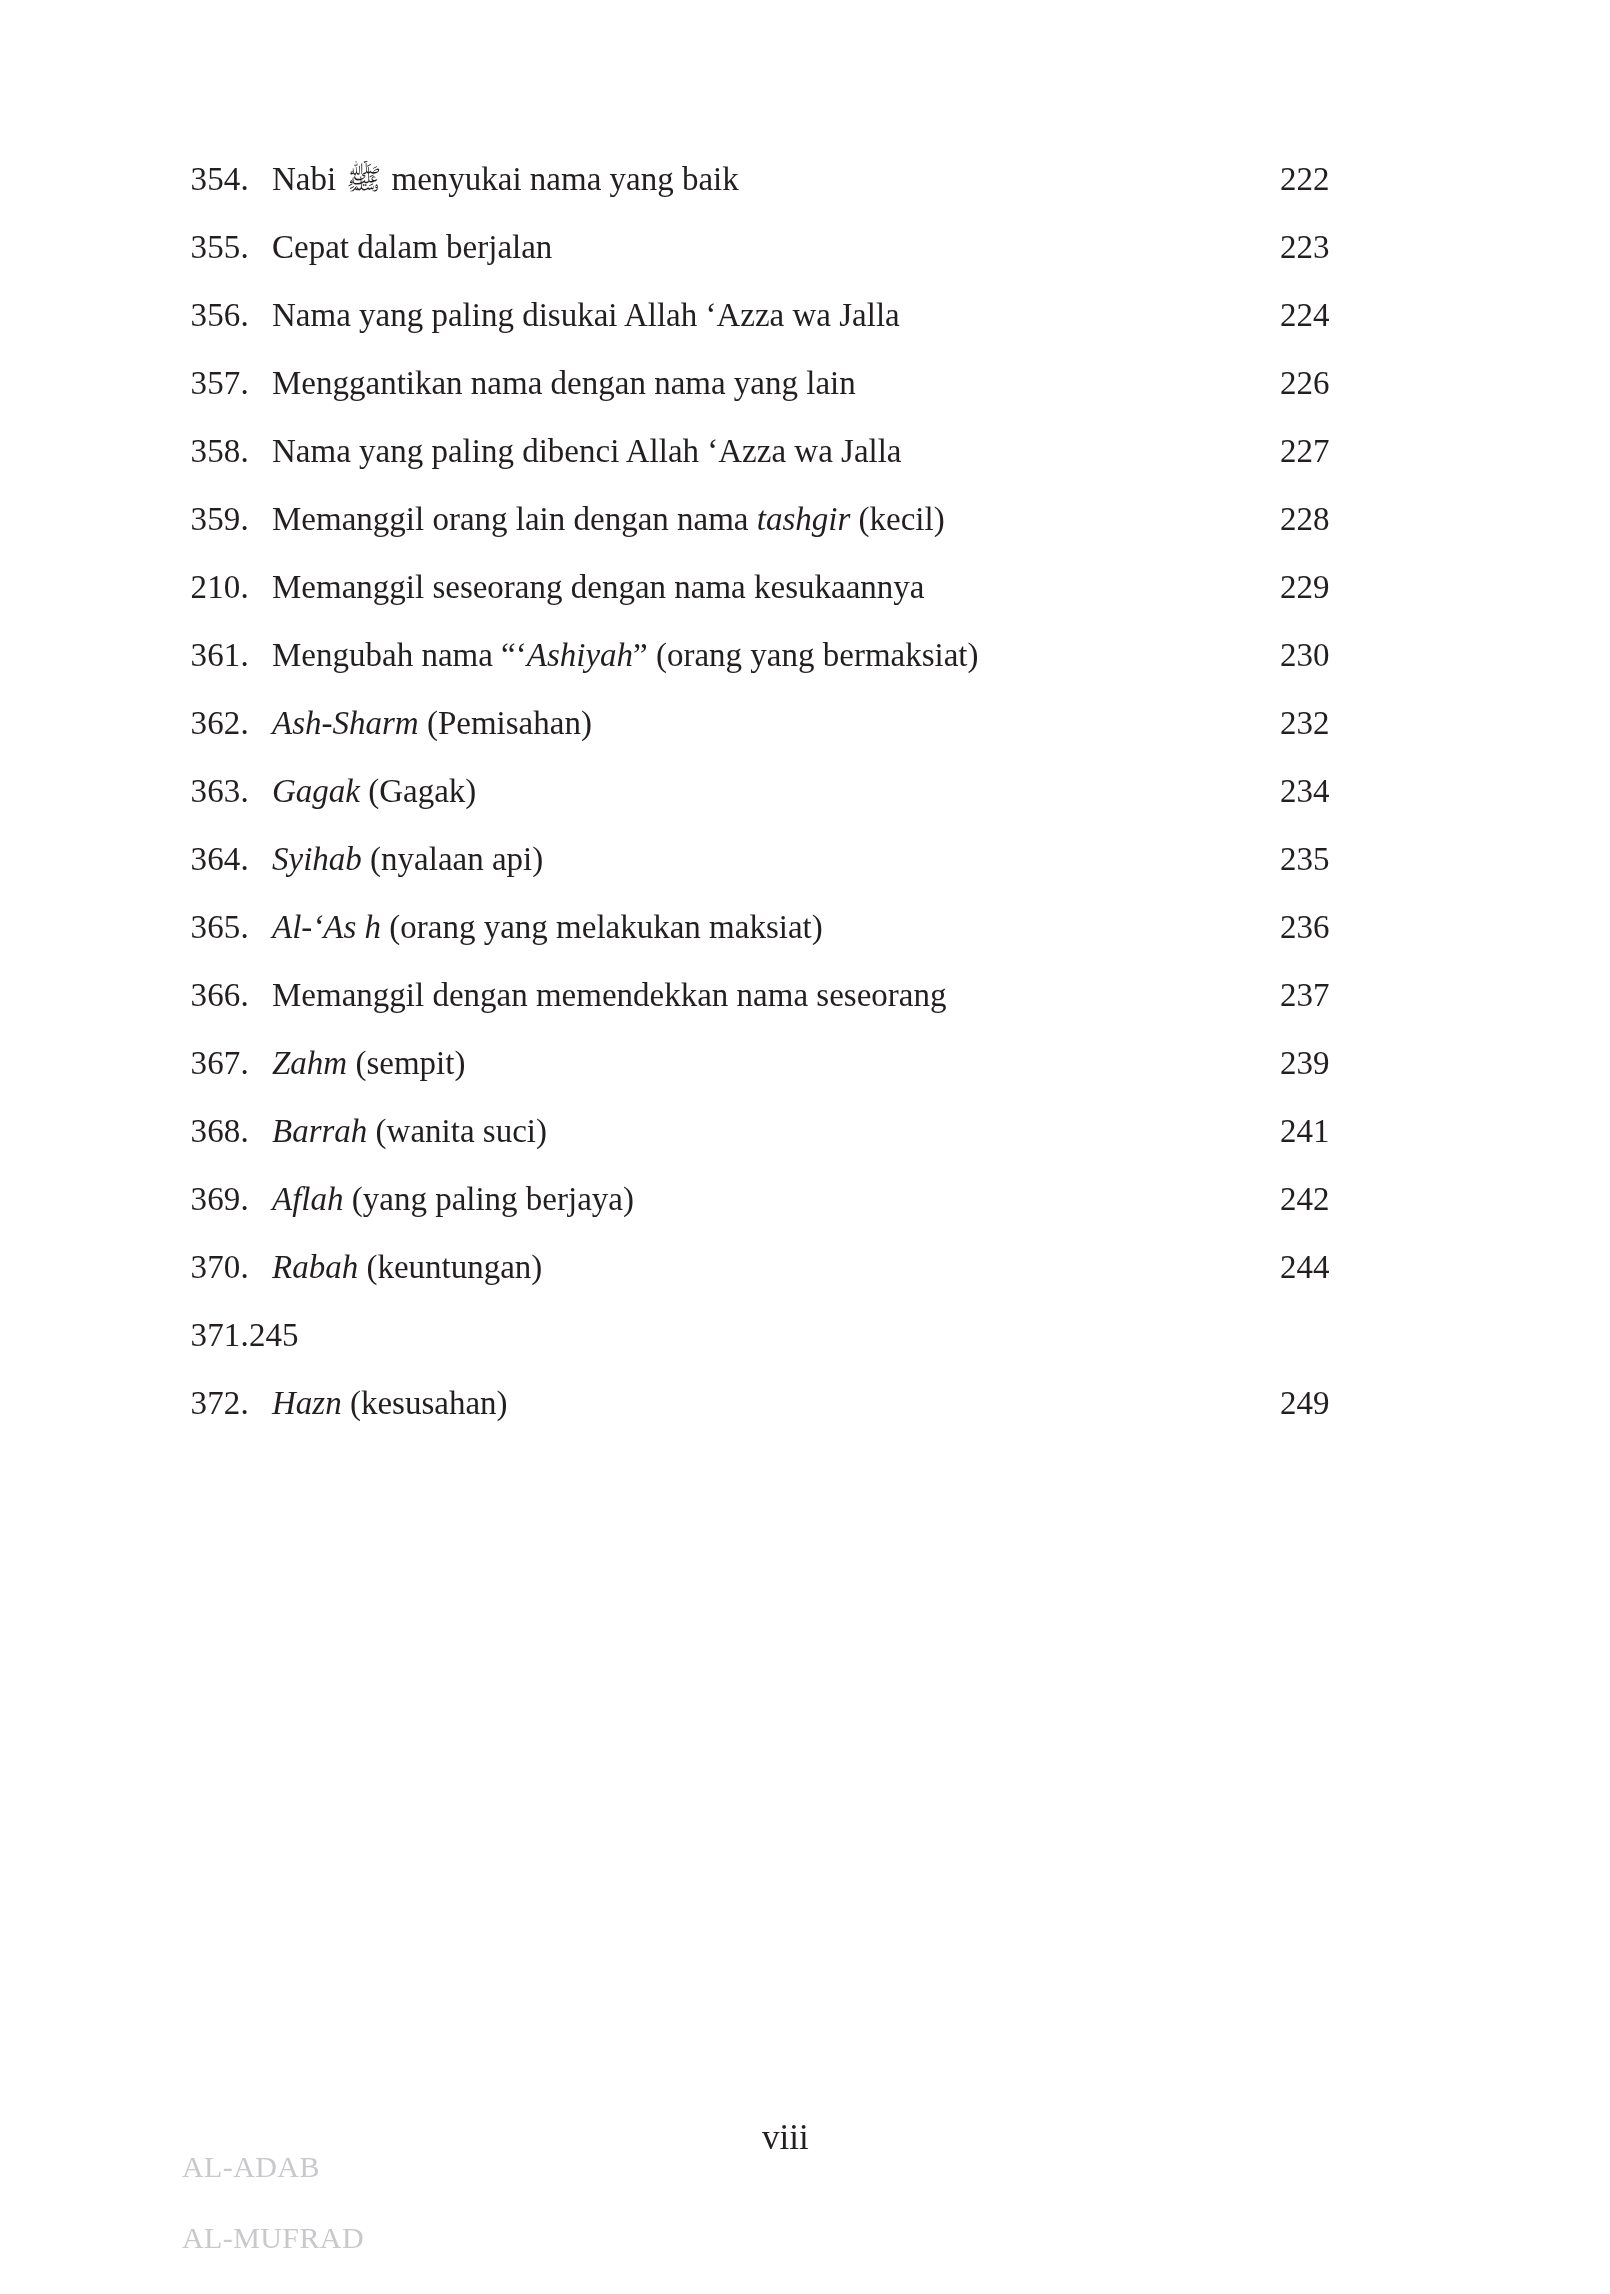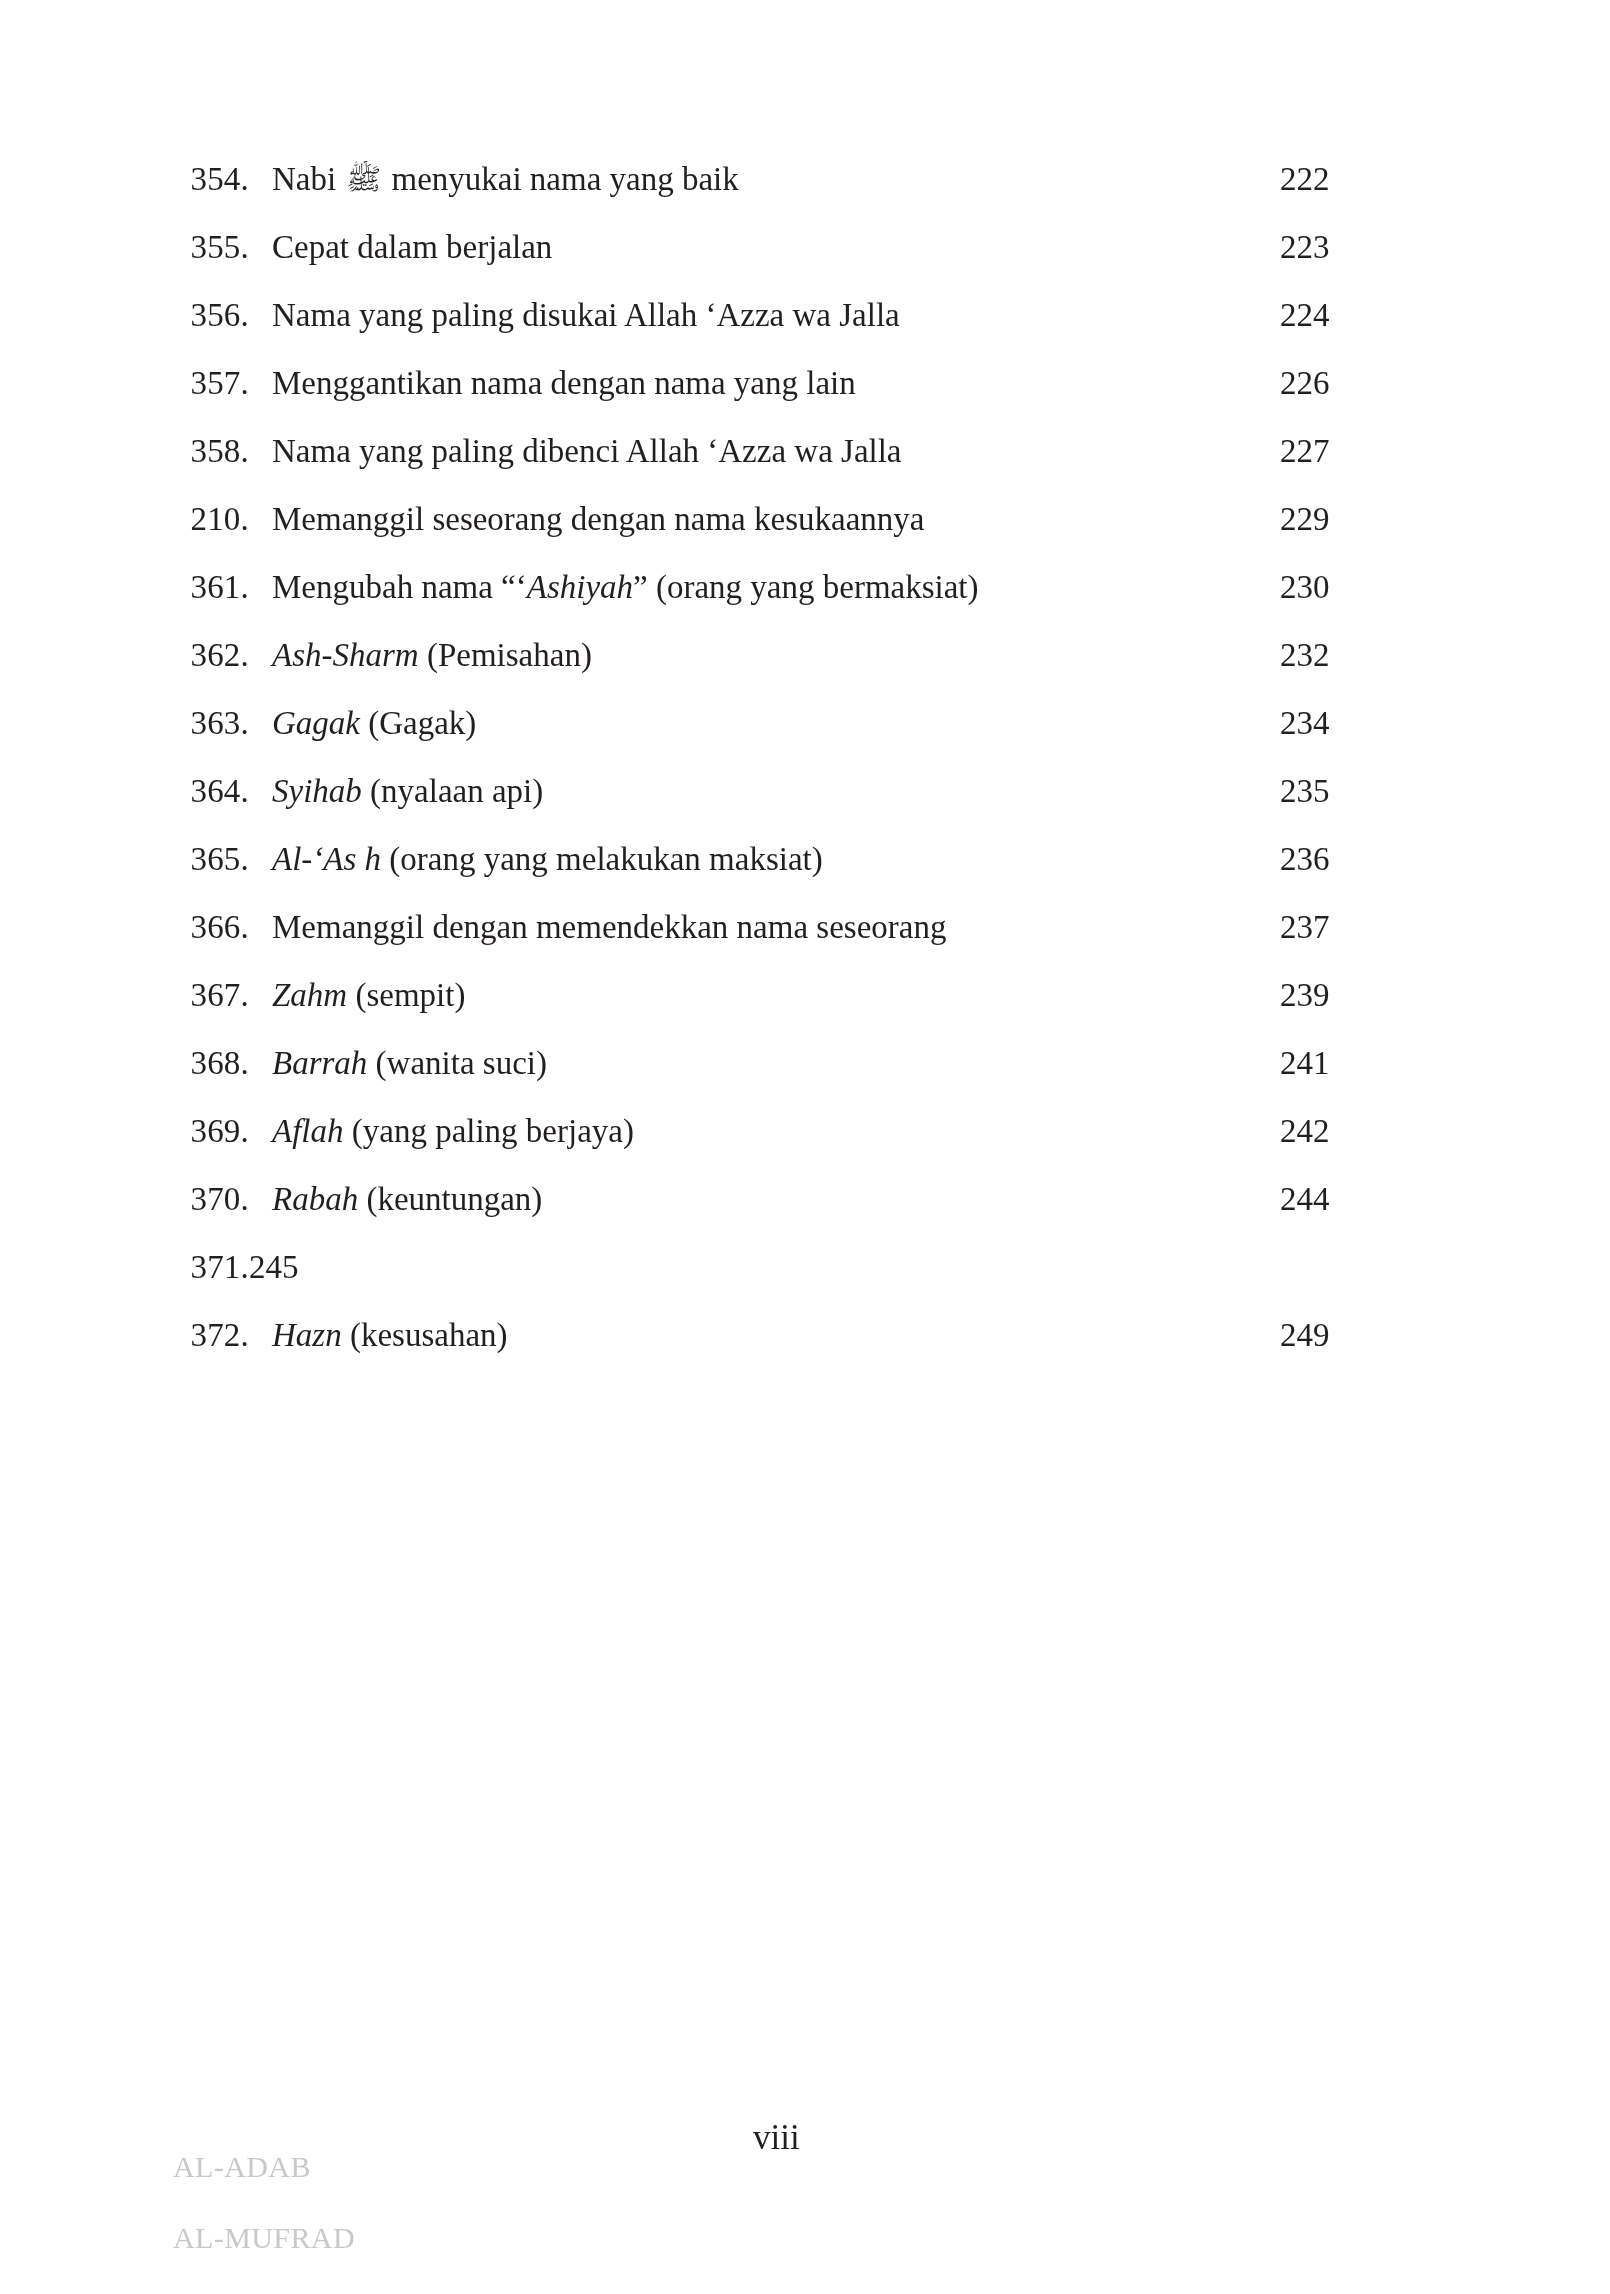--- a/index.html
+++ b/index.html
@@ -67,21 +67,21 @@
     flex: 0 0 143px;
     text-align: left;
     font-size: 33px;
     font-feature-settings: "onum" 1;
     white-space: nowrap;
   }
 
   
   .footer {
     position: absolute;
-    left: 3px;
+    left: 12px;
     right: 0;
     bottom: 0;
     height: 249px;
   }
 
   .watermark {
     position: absolute;
     left: 170px;
     top: 69px;
     font-size: 30px;
@@ -125,20 +125,25 @@
         <span class="toc-num">357.</span>
         <span class="toc-title"><span>Menggantikan nama dengan nama yang lain</span></span>
         <span class="toc-page">226</span>
       </div>
       <div class="toc-row">
         <span class="toc-num">358.</span>
         <span class="toc-title"><span>Nama yang paling dibenci Allah ‘Azza wa Jalla</span></span>
         <span class="toc-page">227</span>
       </div>
       <div class="toc-row">
+        <span class="toc-num">359.</span>
+        <span class="toc-title"><span>Memanggil orang lain dengan nama </span><i>tashgir</i><span> (kecil)</span></span>
+        <span class="toc-page">228</span>
+      </div>
+      <div class="toc-row">
         <span class="toc-num">210.</span>
         <span class="toc-title"><span>Memanggil seseorang dengan nama kesukaannya</span></span>
         <span class="toc-page">229</span>
       </div>
       <div class="toc-row">
         <span class="toc-num">361.</span>
         <span class="toc-title"><span>Mengubah nama “‘</span><i>Ashiyah</i><span>” (orang yang bermaksiat)</span></span>
         <span class="toc-page">230</span>
       </div>
       <div class="toc-row">

